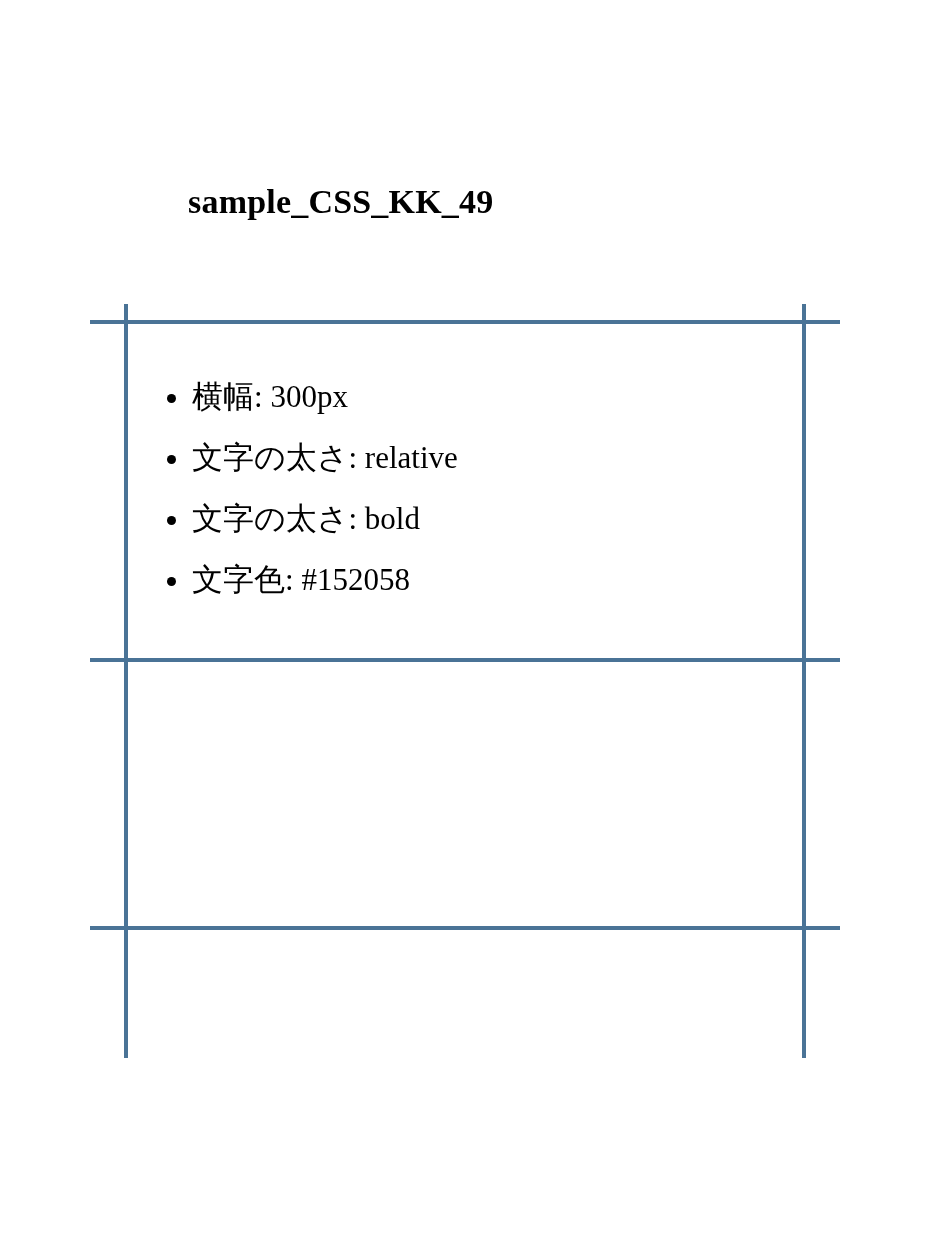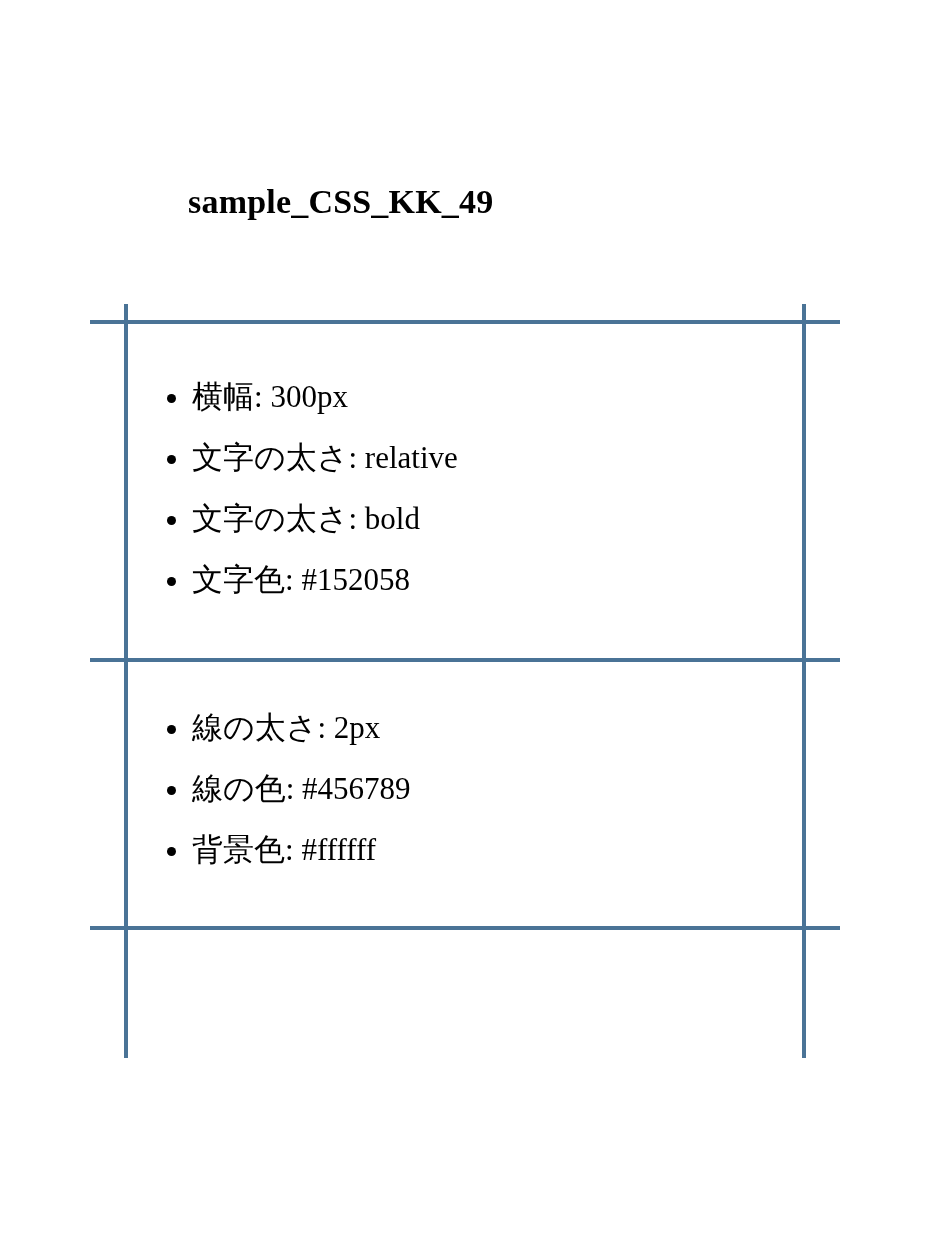--- a/index.html
+++ b/index.html
@@ -109,26 +109,15 @@
         <span class="jp">文字の太さ</span><span>: </span><span>relative</span>
       </li>
       <li>
         <span class="jp">文字の太さ</span><span>: </span><span>bold</span>
       </li>
       <li>
         <span class="jp">文字色</span><span>: </span><span>#152058</span>
       </li>
     </ul>
 
-    <ul class="list-block block-b">
-      <li>
-        <span class="jp">線の太さ</span><span>: </span><span>2px</span>
-      </li>
-      <li>
-        <span class="jp">線の色</span><span>: </span><span>#456789</span>
-      </li>
-      <li>
-        <span class="jp">背景色</span><span>: </span><span>#ffffff</span>
-      </li>
-    </ul>
 
   </div>
 </div>
 
 </body></html>

